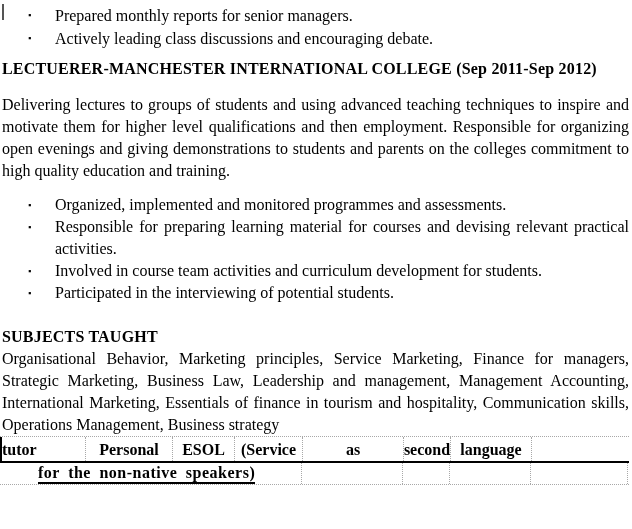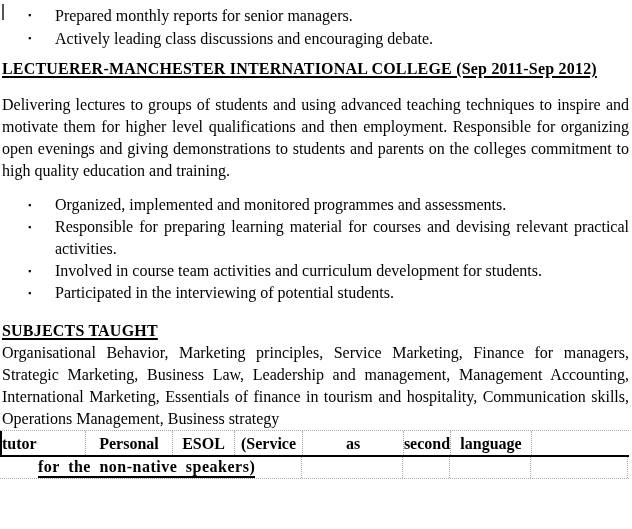--- a/index.html
+++ b/index.html
@@ -52,29 +52,28 @@
     font-size: 9px;
     color: #000;
   }
   .btxt {
     flex: 1;
     text-align: justify;
   }
   
   .heading {
     font-weight: bold;
-    text-decoration: underline;
     text-decoration-thickness: 1.5px;
     text-underline-offset: 2px;
     line-height: 22px;
     letter-spacing: 0.2px;
   }
   .h1 { margin-top: 8px; }
   .h2 { margin-top: 10px; }
-  .h3 { margin-top: 16px; }
+  .h3 { margin-top: 22px; }
   
   .para {
     text-align: justify;
   }
   .p1 { margin-top: 14px; }
   .p2 { }
   
   .dtable {
     position: relative;
     margin-left: -2px;

